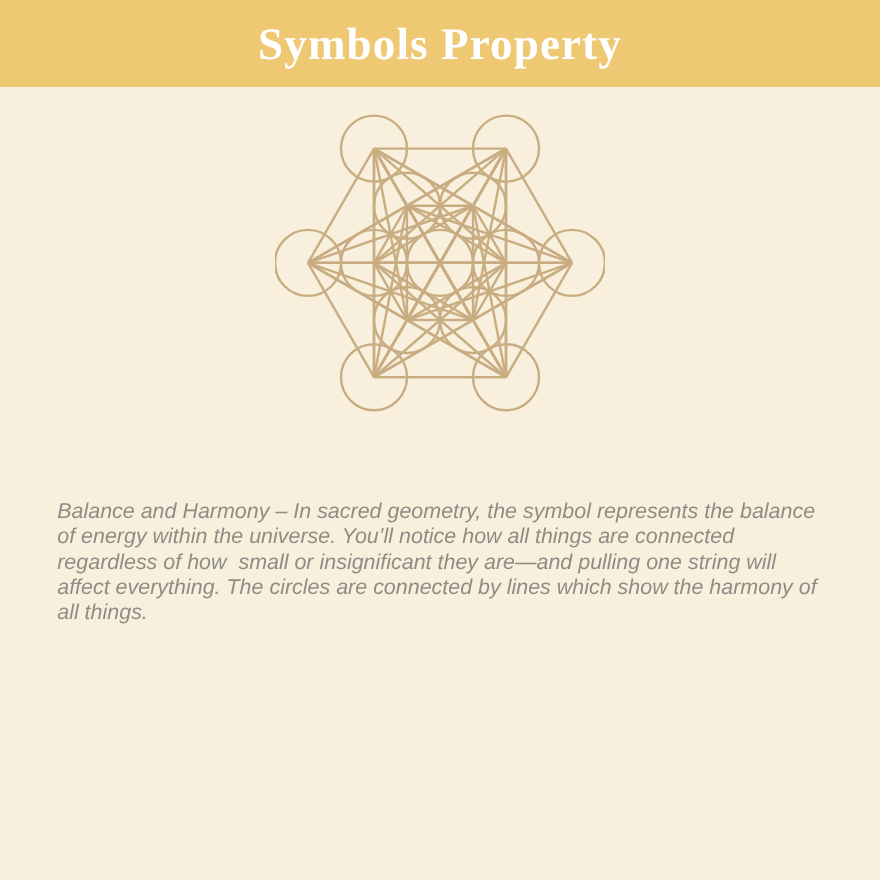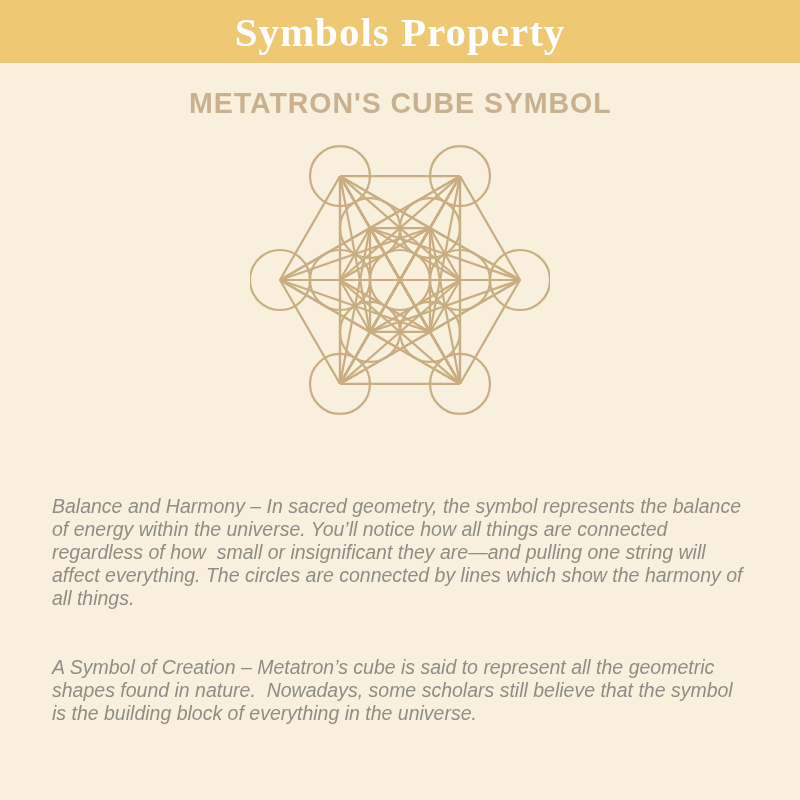--- a/index.html
+++ b/index.html
@@ -14,21 +14,21 @@
   }
   html,body{margin:0;padding:0;}
   body{
     width:800px;height:800px;
     background:var(--page-bg);
     font-family:"Liberation Sans",sans-serif;
     overflow:hidden;
   }
   .page{width:800px;height:800px;position:relative;}
   .header{
-    height:63px;
+    height:79px;
     background:var(--header-bg);
     display:flex;align-items:center;justify-content:center;
   }
   .header h1{
     margin:0;
     color:var(--header-text);
     font-family:"Liberation Serif",serif;
     font-weight:700;
     font-size:41px;
     letter-spacing:1px;
@@ -80,23 +80,20 @@
 </style>
 </head>
 <body>
 
 <div class="page">
 
   <header class="header">
     <h1>Symbols Property</h1>
   </header>
 
-  <h2 class="section-title">
-    <span>METATRON'S CUBE SYMBOL</span>
-  </h2>
 
   <div class="symbol-wrap">
     <svg id="cube-svg" width="300" height="300" viewBox="0 0 300 300">
         <line x1="150.00" y1="150.00" x2="210.00" y2="150.00"></line>
         <line x1="150.00" y1="150.00" x2="180.00" y2="98.04"></line>
         <line x1="150.00" y1="150.00" x2="120.00" y2="98.04"></line>
         <line x1="150.00" y1="150.00" x2="90.00" y2="150.00"></line>
         <line x1="150.00" y1="150.00" x2="120.00" y2="201.96"></line>
         <line x1="150.00" y1="150.00" x2="180.00" y2="201.96"></line>
         <line x1="150.00" y1="150.00" x2="270.00" y2="150.00"></line>
@@ -183,17 +180,16 @@
         <circle cx="90.00" cy="46.08" r="30"></circle>
         <circle cx="30.00" cy="150.00" r="30"></circle>
         <circle cx="90.00" cy="253.92" r="30"></circle>
         <circle cx="210.00" cy="253.92" r="30"></circle>
       </svg>
   </div>
 
 
   <div class="paragraphs">
     <p>Balance and Harmony – In sacred geometry, the symbol represents the balance of energy within the universe. You’ll notice how all things are connected regardless of how  small or insignificant they are—and pulling one string will affect everything. The circles are connected by lines which show the harmony of all things.</p>
-    <p>A Symbol of Creation – Metatron’s cube is said to represent all the geometric shapes found in nature.  Nowadays, some scholars still believe that the symbol is the building block of everything in the universe.</p>
     
   </div>
 
 </div>
 
 </body></html>

